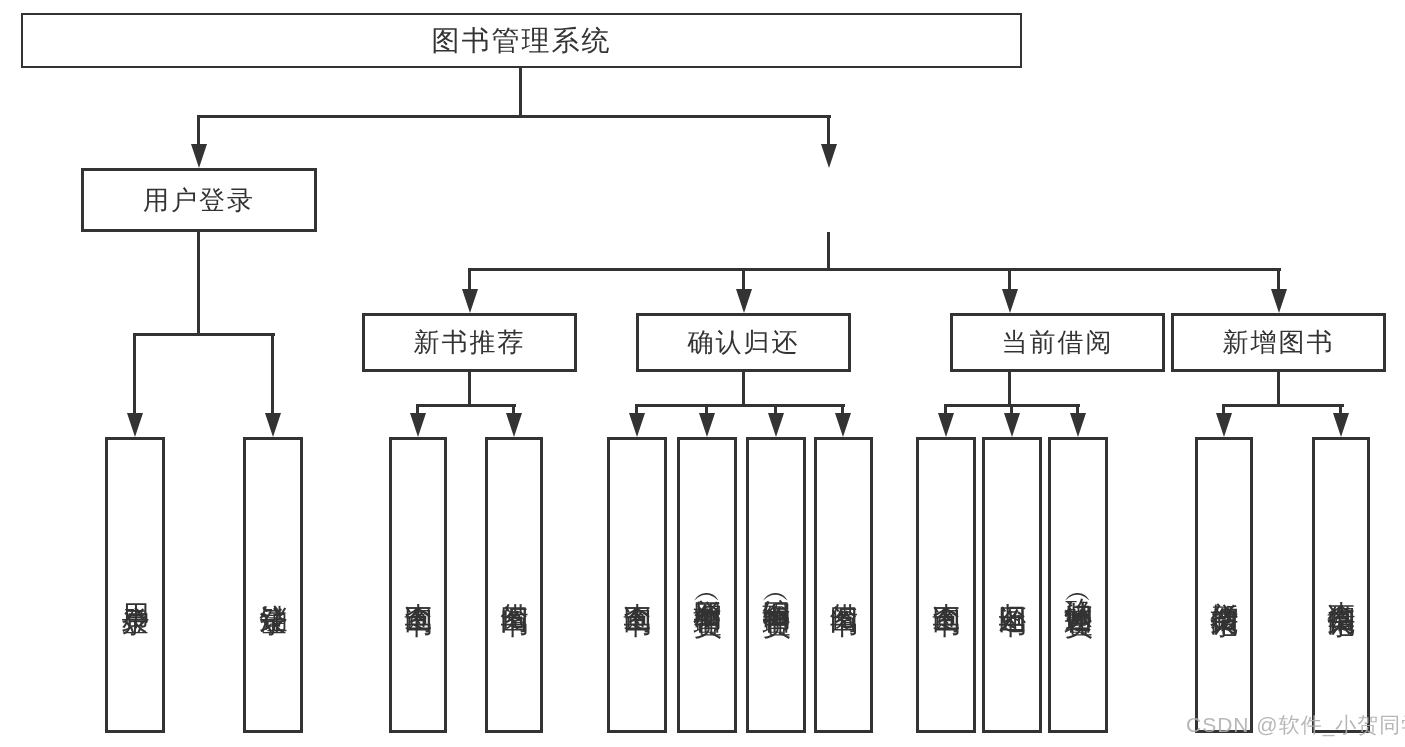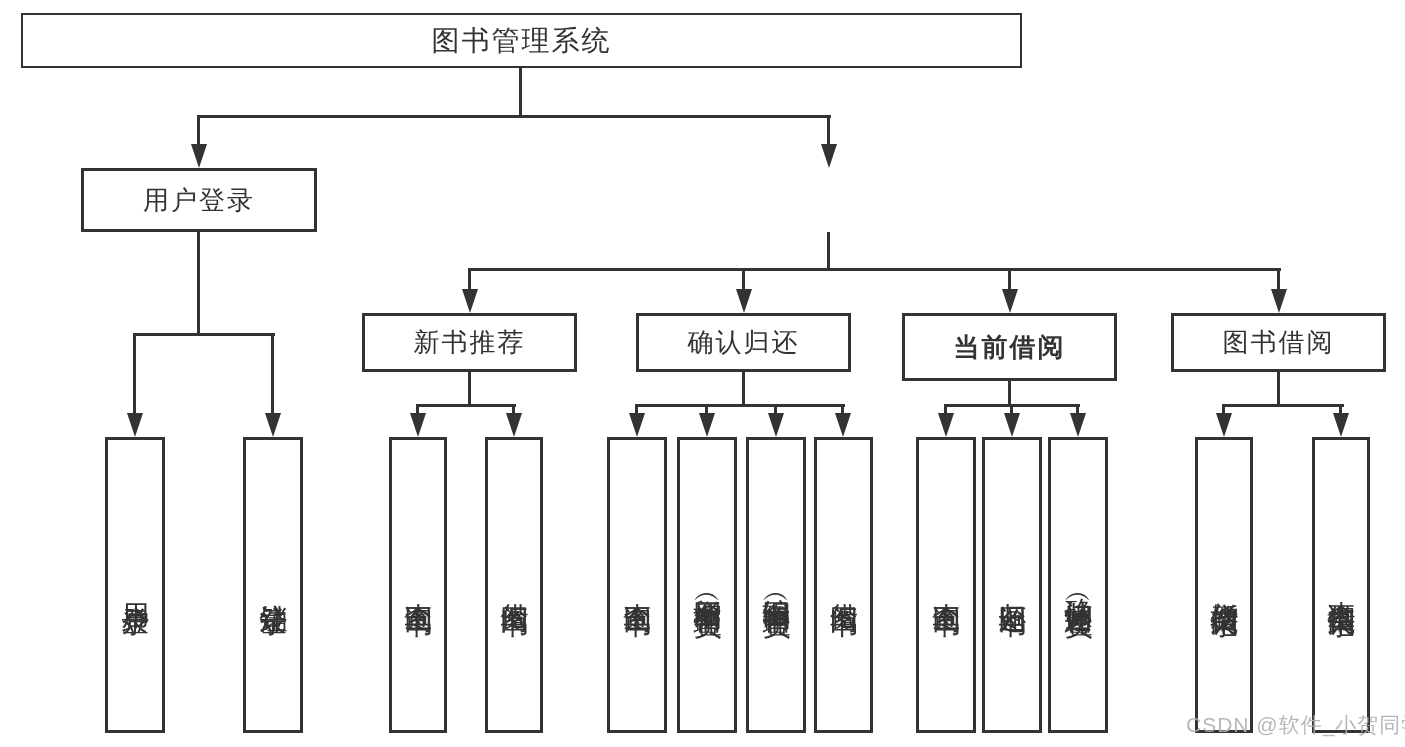--- a/index.html
+++ b/index.html
@@ -98,22 +98,22 @@
   <div class="arrow" style="left:1216px;top:413px;"></div>
   <div class="line" style="left:1339px;top:404px;width:3px;height:14px;"></div>
   <div class="arrow" style="left:1333px;top:413px;"></div>
 
   <div class="box root" style="left:21px;top:13px;width:1001px;height:55px;text-align:center;">图书管理系统</div>
 
   <div class="box lvl2" style="left:81px;top:168px;width:236px;height:64px;">用户登录</div>
 
   <div class="box lvl3" style="left:362px;top:313px;width:215px;height:59px;">新书推荐</div>
   <div class="box lvl3" style="left:636px;top:313px;width:215px;height:59px;">确认归还</div>
-  <div class="box lvl3" style="left:902px;top:313px;width:215px;height:68px;font-weight:bold;">当前借阅</div>
-  <div class="box lvl3" style="left:1171px;top:313px;width:215px;height:59px;">图书借阅</div>
+  <div class="box lvl3" style="left:950px;top:313px;width:215px;height:59px;">当前借阅</div>
+  <div class="box lvl3" style="left:1171px;top:313px;width:215px;height:59px;">新增图书</div>
 
   <div class="box leaf" style="left:105px;top:437px;width:60px;height:296px;">
     <span class="vtext">用户登录</span>
   </div>
   <div class="box leaf" style="left:243px;top:437px;width:60px;height:296px;">
     <span class="vtext">注销登录</span>
   </div>
 
   <div class="box leaf" style="left:389px;top:437px;width:58px;height:296px;">
     <span class="vtext">查询图书</span>

